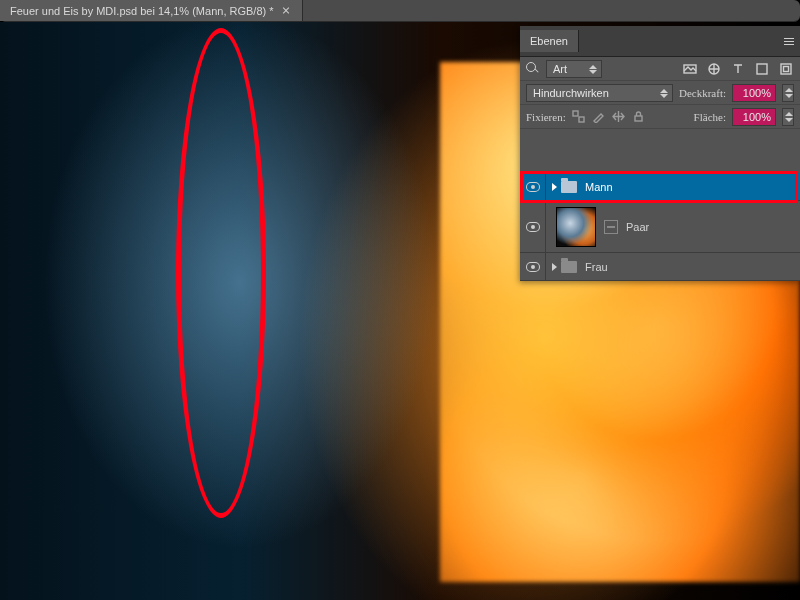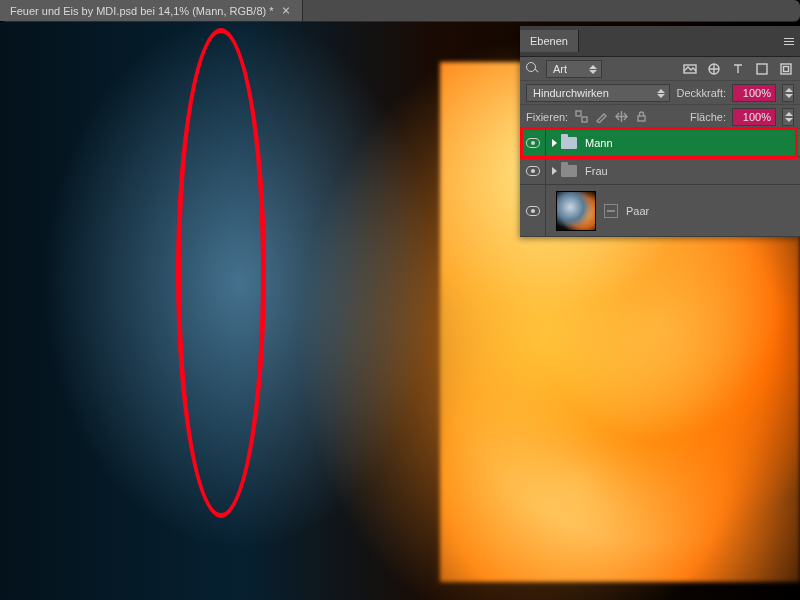--- a/index.html
+++ b/index.html
@@ -50,34 +50,34 @@
   .dd .caret::after  { content:""; position:absolute; left:0; top:5px; border-left:4px solid transparent; border-right:4px solid transparent; border-top:4px solid #cfcfcf; }
 
   .search-icn { width:14px; height:14px; position:relative; }
   .search-icn::before { content:""; position:absolute; width:8px; height:8px; border:1px solid #cfcfcf; border-radius:50%; }
   .search-icn::after  { content:""; position:absolute; left:8px; top:8px; width:5px; height:1px; background:#cfcfcf; transform:rotate(45deg); }
 
   .filter-icons { display:flex; gap:8px; align-items:center; }
   .fi { width:16px; height:14px; display:flex; align-items:center; justify-content:center; color:#cfcfcf; }
   .fi svg { width:14px; height:14px; stroke:#cfcfcf; fill:none; stroke-width:1.4; }
 
-  .lbl { color:#cfcfcf; }
+  .lbl { color:#cfcfcf;font-family:Liberation Serif, serif; }
   .pct-box { width:44px; height:18px; background:#be185d; border:1px solid #3a3a3a; display:flex; align-items:center; justify-content:flex-end; padding:0 4px; color:#e6e6e6; }
   .step { width:12px; height:18px; background:#5d5d5d; border:1px solid #3a3a3a; position:relative; }
   .step::before { content:""; position:absolute; left:2px; top:3px; border-left:4px solid transparent; border-right:4px solid transparent; border-bottom:4px solid #cfcfcf; }
   .step::after  { content:""; position:absolute; left:2px; bottom:3px; border-left:4px solid transparent; border-right:4px solid transparent; border-top:4px solid #cfcfcf; }
 
   .lock-icons { display:flex; gap:6px; align-items:center; }
   .li { width:14px; height:14px; display:flex; align-items:center; justify-content:center; }
   .li svg { width:13px; height:13px; stroke:#9c9c9c; fill:none; stroke-width:1.4; }
 
   
   .layers { }
   .layer { display:flex; align-items:center; height:28px; border-bottom:1px solid #3c3c3c; background:#535353; }
-  .layer.sel { background:#15803d; color:#fff; }
+  .layer.sel { background:#0369a1; color:#fff;margin-top:44px; }
   .layer.thumb { height:52px; }
   .vis { width:26px; height:100%; display:flex; align-items:center; justify-content:center; border-right:1px solid #3c3c3c; }
   .eye { width:14px; height:10px; border:1px solid #cfcfcf; border-radius:70% 70% 70% 70% / 100% 100% 100% 100%; position:relative; }
   .eye::after { content:""; position:absolute; left:4px; top:2px; width:4px; height:4px; background:#cfcfcf; border-radius:50%; }
   .disclose { width:0; height:0; border-top:4px solid transparent; border-bottom:4px solid transparent; border-left:5px solid #cfcfcf; margin:0 4px 0 6px; }
   .layer.sel .disclose { border-left-color:#fff; }
   .folder { width:16px; height:12px; background:#8a8a8a; border-radius:1px; position:relative; margin-right:8px; }
   .folder::before { content:""; position:absolute; top:-3px; left:0; width:7px; height:3px; background:#8a8a8a; border-radius:1px 1px 0 0; }
   .layer.sel .folder, .layer.sel .folder::before { background:#b9c6d6; }
   .lname { flex:1; }
@@ -209,36 +209,36 @@
 
     <div class="layer sel">
       <div class="vis">
           <span class="eye"></span>
         </div>
       <span class="disclose"></span>
       <span class="folder"></span>
       <span class="lname">Mann</span>
     </div>
 
+    <div class="layer thumb">
+      <div class="vis">
+          <span class="eye"></span>
+        </div>
+      <div class="thumb-box">
+          <div class="tg"></div>
+        </div>
+      <span class="linkbox"></span>
+      <span class="lname">Paar</span>
+    </div>
+
     <div class="layer">
       <div class="vis">
           <span class="eye"></span>
         </div>
       <span class="disclose"></span>
       <span class="folder"></span>
       <span class="lname">Frau</span>
     </div>
 
-    <div class="layer thumb">
-      <div class="vis">
-          <span class="eye"></span>
-        </div>
-      <div class="thumb-box">
-          <div class="tg"></div>
-        </div>
-      <span class="linkbox"></span>
-      <span class="lname">Paar</span>
-    </div>
-
     <div class="annot-rect" style="left:0; top:-2px; width:278px; height:32px;"></div>
   </div>
 
 </div>
 
 </body></html>

